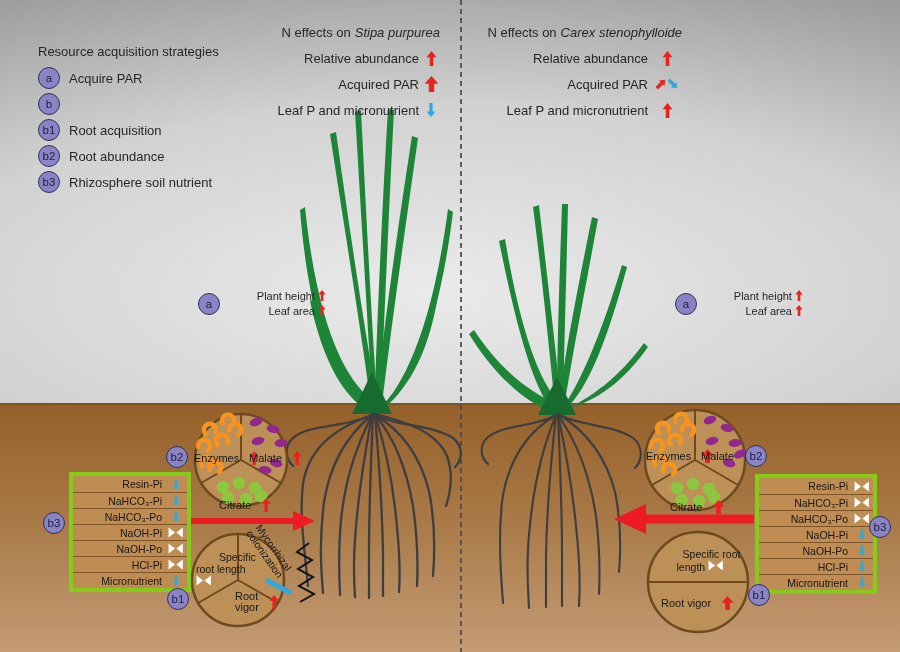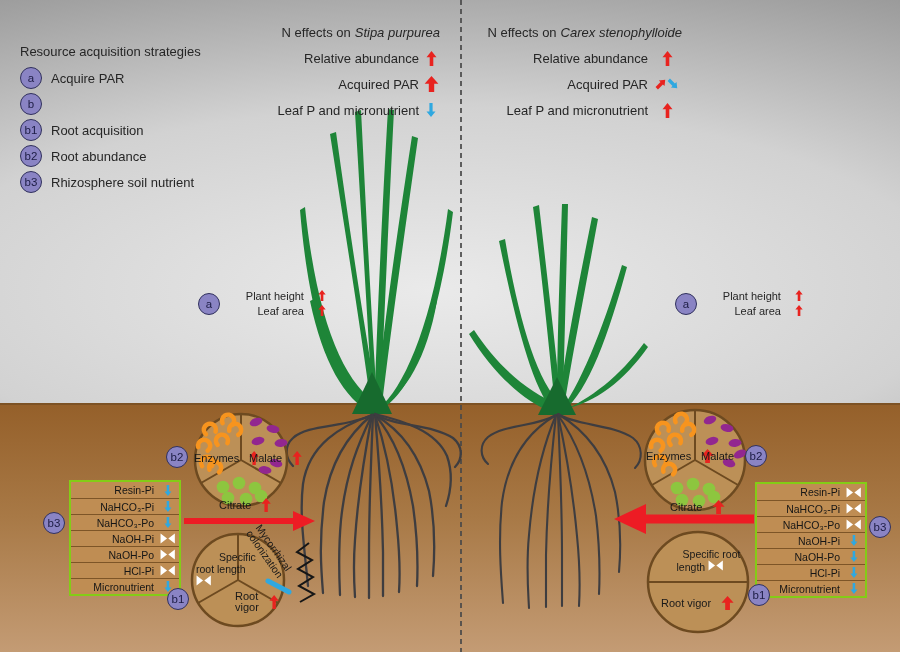--- a/index.html
+++ b/index.html
@@ -19,45 +19,45 @@
   
   #art{position:absolute;left:0;top:0;width:900px;height:652px;}
   
   .abs{position:absolute;}
   .badge{
     width:22px;height:22px;border-radius:50%;background:#8a84c4;border:1.5px solid #31315e;
     color:#1c1c44;font-size:11.5px;display:flex;align-items:center;justify-content:center;
     box-sizing:border-box;flex:0 0 auto;
   }
   
-  #legend{left:20px;top:44px;width:240px;}
+  #legend{left:38px;top:44px;width:240px;}
   #legend .legend-title{font-size:13px;margin-bottom:6px;}
   .legend-row{display:flex;align-items:center;height:26px;gap:9px;font-size:13px;}
   
   .hdr{top:19px;}
   #hdr-left{left:250px;width:190px;}
   #hdr-right{left:486px;width:196px;}
   .hdr-title{height:26px;display:flex;align-items:center;justify-content:flex-end;font-size:13px;white-space:nowrap;}
   .species{font-style:italic;margin-left:4px;}
   .hdr-row{height:26px;display:flex;align-items:center;justify-content:flex-end;font-size:13px;white-space:nowrap;}
   .slot-sm{width:18px;margin-left:3px;display:flex;justify-content:center;align-items:center;}
   .slot-lg{width:30px;margin-left:4px;display:flex;justify-content:center;align-items:center;}
   
   .canopy{display:flex;align-items:flex-start;}
   .canopy .badge{margin-top:5px;}
   .canopy-lines{margin-left:8px;width:98px;}
-  .canopy-row{height:15px;display:flex;align-items:center;justify-content:flex-end;font-size:11px;white-space:nowrap;gap:14px;}
+  .canopy-row{height:15px;display:flex;align-items:center;justify-content:flex-end;font-size:11px;white-space:nowrap;gap:3px;}
   .icon-sm svg{height:11px;width:auto;display:block;}
   .icon-md svg{height:14px;width:auto;display:block;}
   
   .circ-label{font-size:11px;color:#191919;display:flex;align-items:center;gap:10px;white-space:nowrap;}
   .wrap-label{white-space:normal;display:inline;padding-left:23px;}
   .rot{transform:rotate(55deg);text-align:center;font-size:10.5px;line-height:11px;color:#191919;}
   
-  .soil-table{width:112px;border:2px solid #84cc16;box-sizing:border-box;margin-top:8px;}
+  .soil-table{width:122px;border:4px solid #84cc16;box-sizing:border-box;}
   .soil-row{display:flex;align-items:center;height:16px;background:#bf8d53;border-top:1px solid #7d5527;box-sizing:border-box;}
   .soil-row:first-child{border-top:none;}
   .soil-label{flex:1;text-align:right;font-size:10.5px;color:#161616;padding-right:3px;}
   .soil-icon{width:22px;display:flex;justify-content:center;align-items:center;}
   .soil-icon svg{height:11px;width:auto;display:block;}
   .ticon{display:inline-flex;align-items:center;}
 </style>
 </head>
 <body>
 

